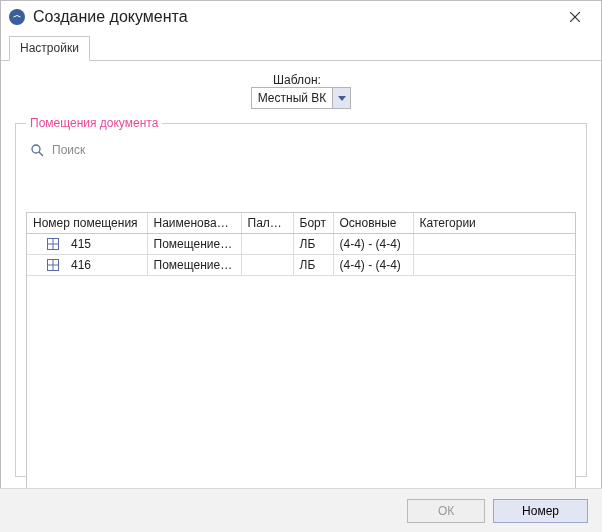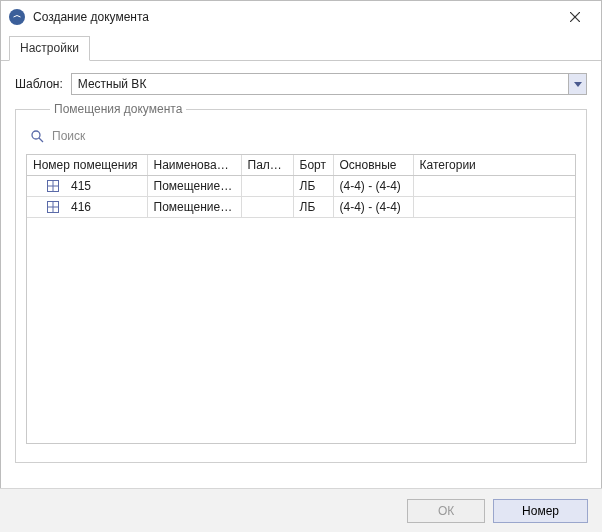--- a/index.html
+++ b/index.html
@@ -22,21 +22,21 @@
     height: 32px;
     padding: 0 6px 0 8px;
   }
   .titlebar .app-icon {
     width: 16px; height: 16px; border-radius: 50%;
     background: #3b5f9a;
     display: flex; align-items: center; justify-content: center;
     margin-right: 8px;
   }
   .titlebar .app-icon svg { width: 10px; height: 10px; }
-  .titlebar .title { flex: 1; font-size: 12px; }
+  .titlebar .title { flex: 1; font-size: 16px; }
   .titlebar .close {
     width: 40px; height: 28px;
     display: flex; align-items: center; justify-content: center;
     cursor: pointer;
   }
   .titlebar .close svg { width: 10px; height: 10px; }
 
   
   .tabs {
     display: flex;
@@ -62,20 +62,21 @@
 
   
   .page-body {
     padding: 12px 14px 0 14px;
   }
 
   .templ-row {
     display: flex;
     align-items: center;
     margin-bottom: 14px;
+    flex-direction: column;
   }
   .templ-row .lbl { margin-right: 8px; }
   .templ-row .combo {
     flex: 1;
     display: flex;
     align-items: stretch;
     border: 1px solid #b3b3b3;
     height: 22px;
     background: #fff;
   }
@@ -97,23 +98,22 @@
     border: 1px solid #cfcfcf;
     position: relative;
     padding: 14px 10px 10px 10px;
     height: 354px;
   }
   .groupbox .legend {
     position: absolute;
     top: -8px; left: 10px;
     background: #fff;
     padding: 0 4px;
-    color: #737373;
-    font-size: 12px;
-    margin-left: 24px;
+    color: #ec4899;
+    font-size: 12px;
   }
 
   .search-row {
     display: flex;
     align-items: center;
     padding: 4px 4px 10px 4px;
   }
   .search-row .sicon {
     width: 14px; height: 14px; margin-right: 6px;
     color: #5a6aa8;
@@ -126,20 +126,21 @@
     background: transparent;
   }
   .search-row input::placeholder { color: #8a8a8a; }
 
   
   .grid-wrap {
     border: 1px solid #c9c9c9;
     height: 290px;
     background: #fff;
     overflow: hidden;
+    margin-top: 44px;
   }
   table.grid {
     border-collapse: collapse;
     width: 100%;
     table-layout: fixed;
   }
   table.grid th, table.grid td {
     border-right: 1px solid #dcdcdc;
     border-bottom: 1px solid #dcdcdc;
     padding: 3px 6px;

